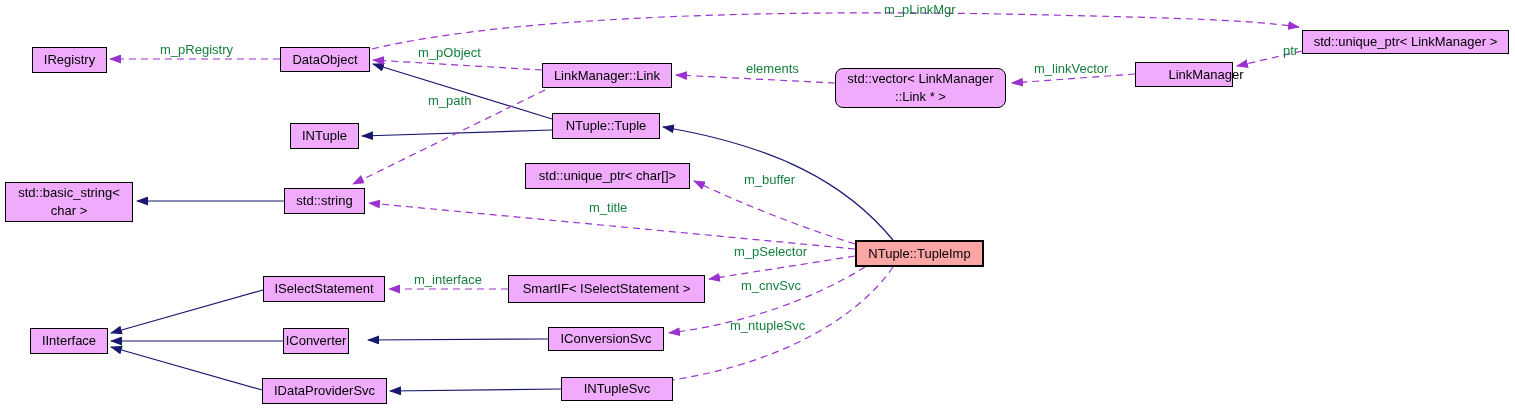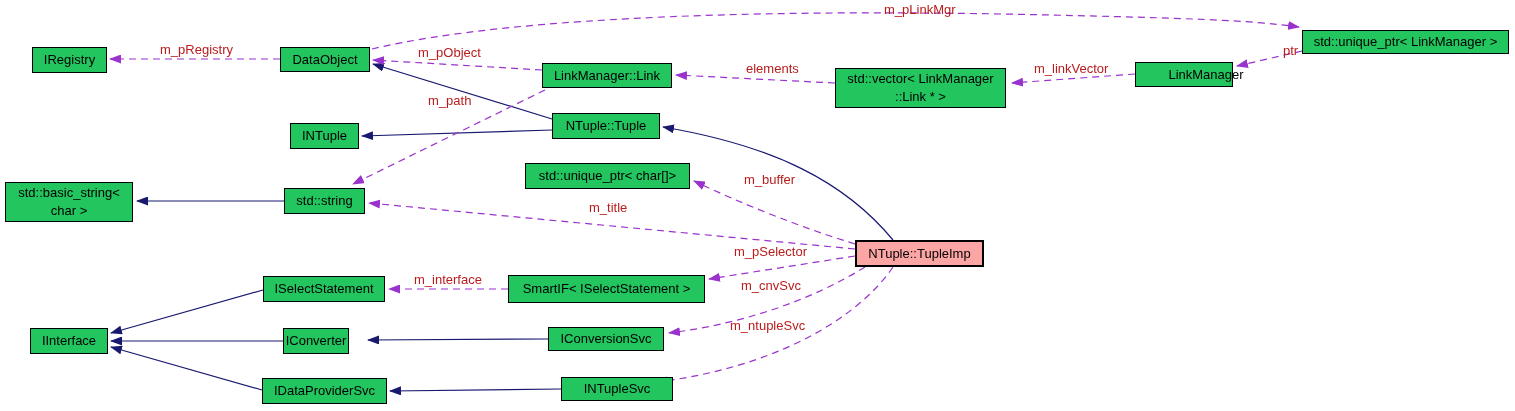--- a/index.html
+++ b/index.html
@@ -8,49 +8,49 @@
     width:1515px;height:411px;
     background:#ffffff;
     font-family:"Liberation Sans","DejaVu Sans",sans-serif;
     overflow:hidden;
   }
   #edges{position:absolute;left:0;top:0;width:1515px;height:411px;}
   .node{
     position:absolute;
     box-sizing:border-box;
     border:1px solid #000000;
-    background:#22c55e;
+    background:#f0abfc;
     color:#000000;
     font-size:13px;
     line-height:18px;
     display:flex;
     align-items:center;
     justify-content:center;
     text-align:center;
     white-space:pre-line;
     padding:0 4px;
     cursor:pointer;
   }
   .node.highlight{
     background:#fca5a5;
     border:2px solid #000000;
     cursor:default;
   }
   .edge-label{
     position:absolute;
-    color:#b91c1c;
+    color:#15803d;
     font-size:13px;
     line-height:14px;
     white-space:nowrap;
   }
   
   #n-iregistry        {left:32px;  top:47px;  width:75px;  height:26px;}
   #n-dataobject       {left:280px; top:47px;  width:90px;  height:25px;}
   #n-linkmanager-link {left:542px; top:63px;  width:130px; height:25px;}
-  #n-vector-link      {left:835px; top:68px;  width:171px; height:40px;}
+  #n-vector-link      {left:835px; top:68px;  width:171px; height:40px;border-radius:8px;}
   #n-linkmanager      {left:1135px;top:62px;  width:98px;  height:25px;padding-left:48px;}
   #n-uptr-linkmanager {left:1302px;top:30px;  width:207px; height:24px;}
   #n-intuple          {left:290px; top:123px; width:69px;  height:26px;}
   #n-ntuple-tuple     {left:552px; top:113px; width:108px; height:26px;}
   #n-basic-string     {left:5px;   top:182px; width:128px; height:40px;}
   #n-std-string       {left:284px; top:188px; width:81px;  height:26px;}
   #n-uptr-char        {left:525px; top:163px; width:165px; height:26px;}
   #n-tupleimp         {left:855px; top:240px; width:129px; height:27px;}
   #n-iselectstatement {left:263px; top:276px; width:122px; height:26px;}
   #n-smartif          {left:508px; top:275px; width:197px; height:28px;}

